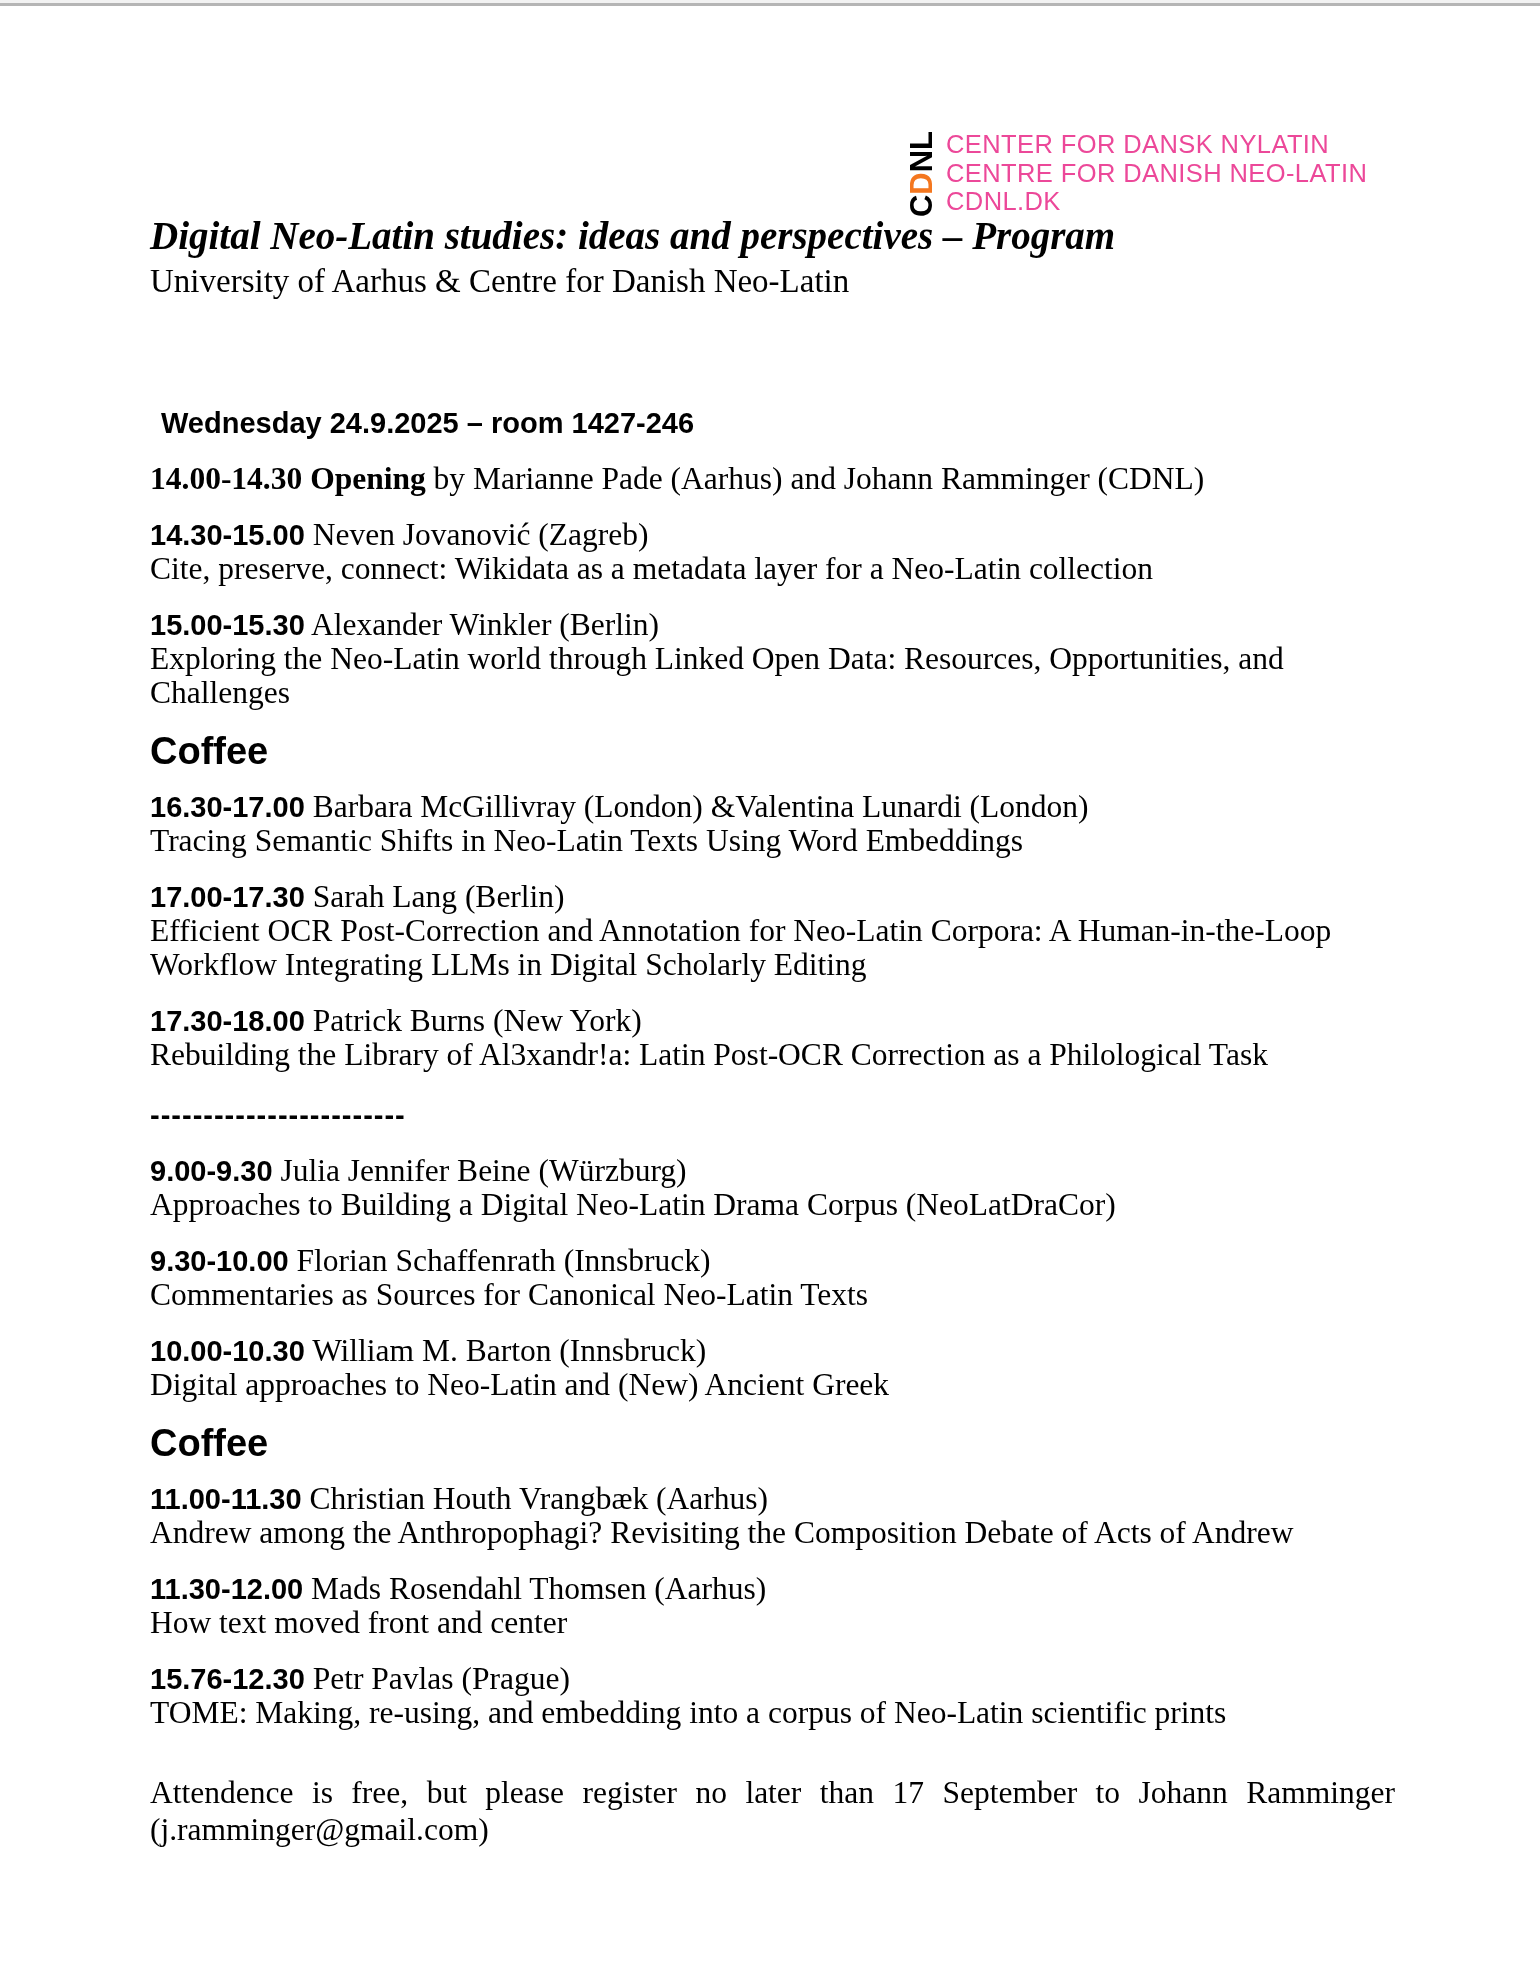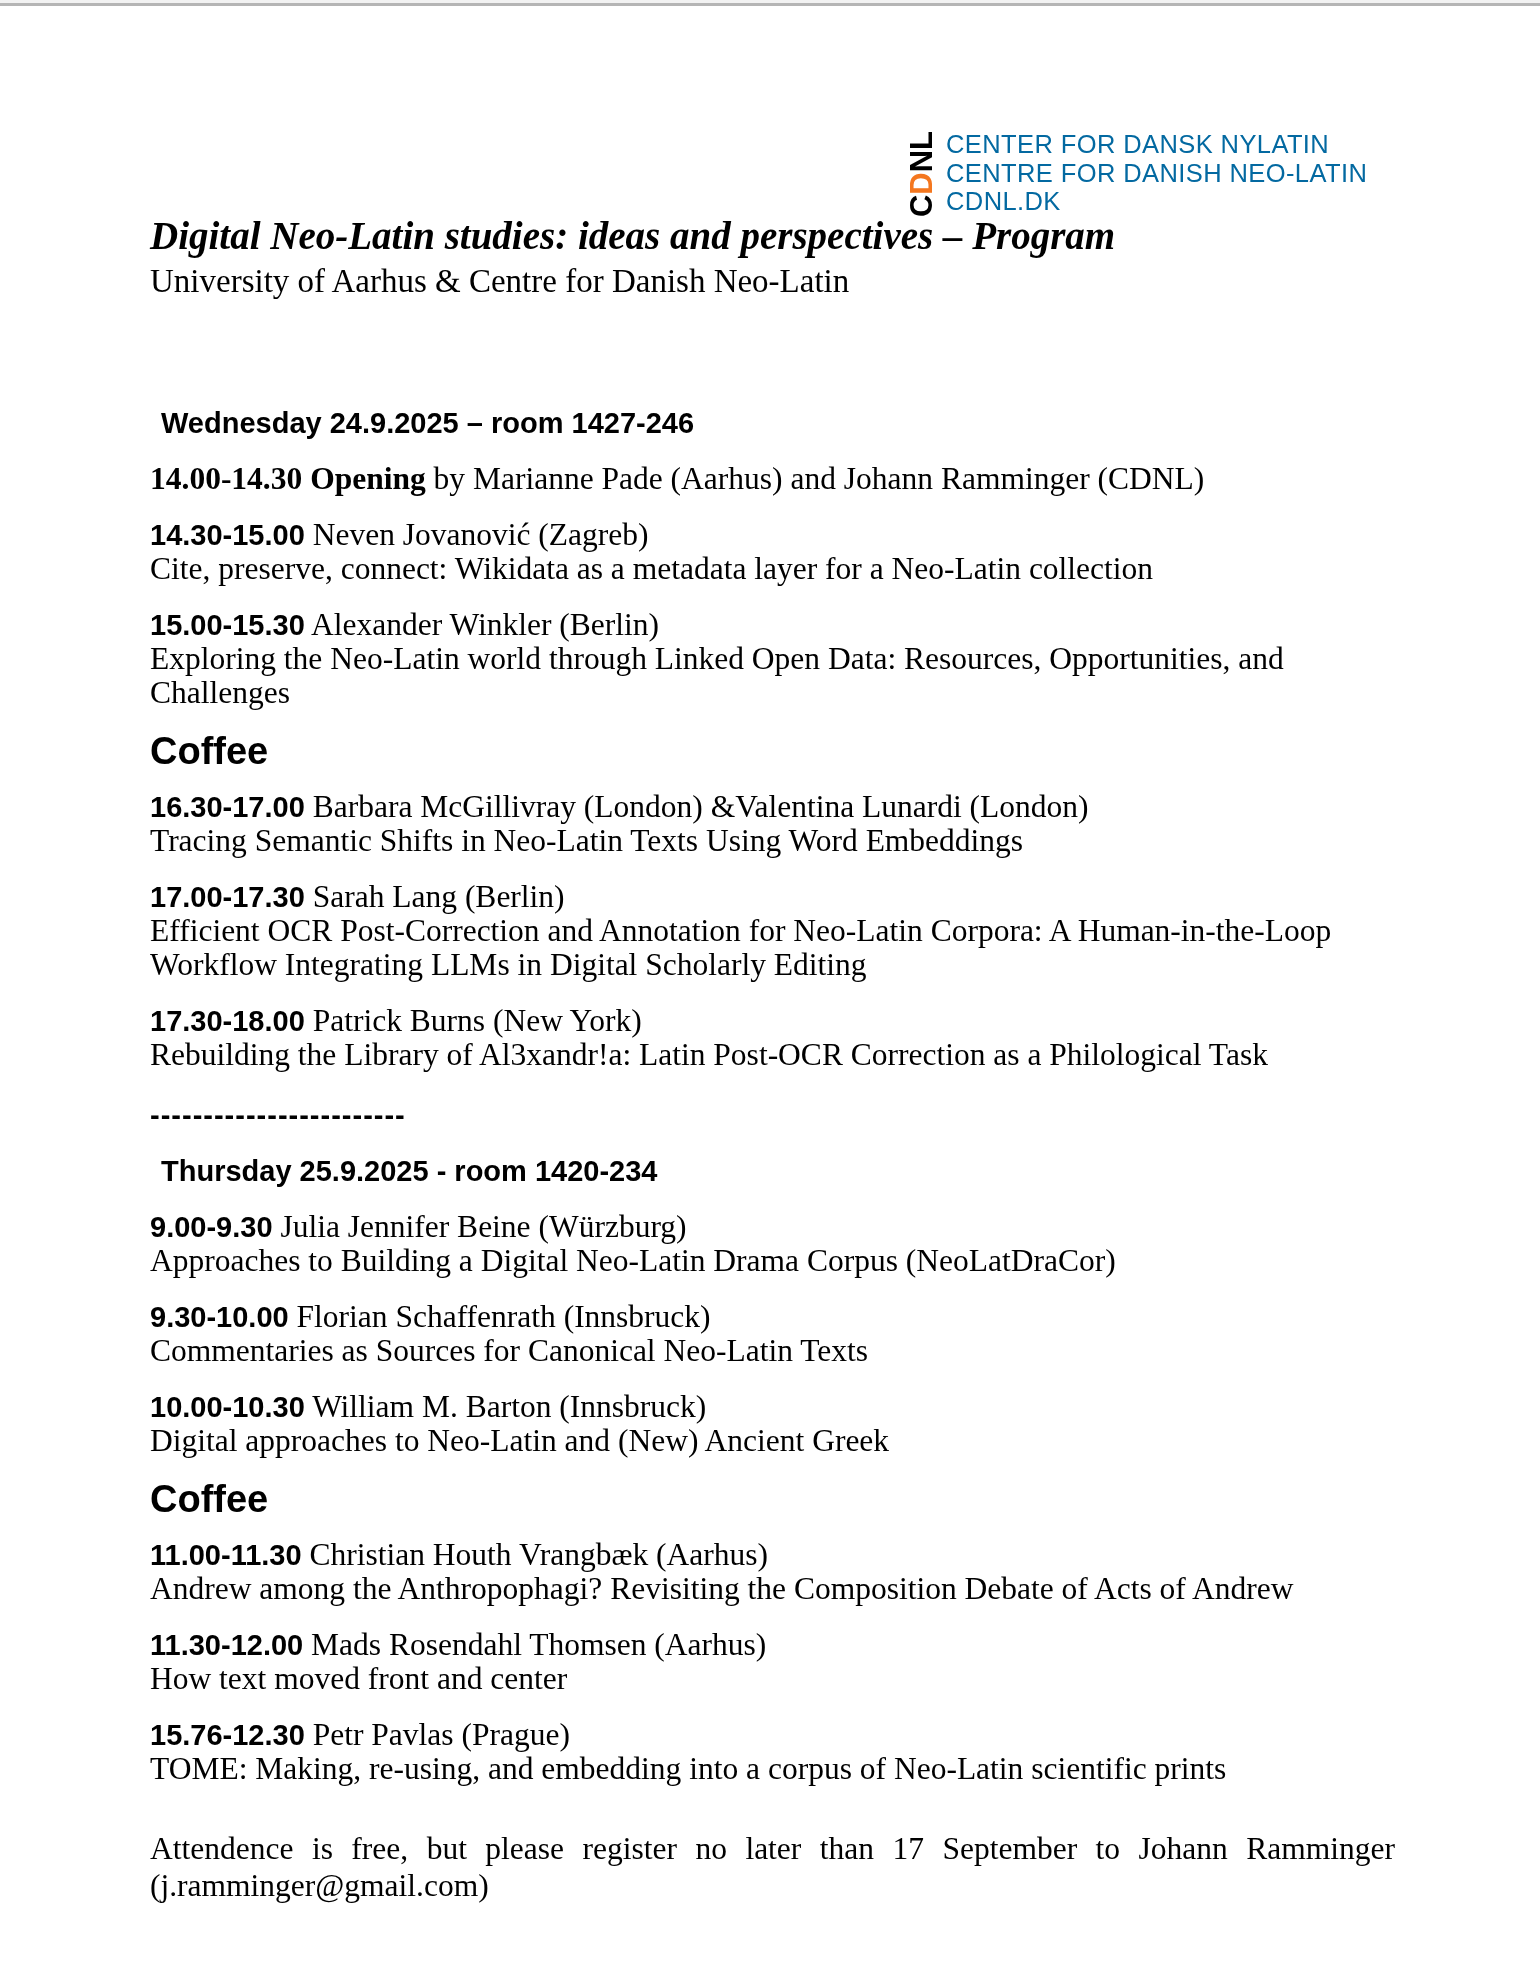--- a/index.html
+++ b/index.html
@@ -49,21 +49,21 @@
   }
   .logo-accent {  }
   .logo-lines {
     display: flex;
     flex-direction: column;
     font-size: 25.5px;
     line-height: 28.5px;
     letter-spacing: 0.4px;
     white-space: nowrap;
     padding-left: 7px;
-    color: #0369a1;
+    color: #ec4899;
   }
 
   
   .content {
     position: absolute;
     left: 150px;
     top: 1px;
     width: 1245px;
   }
 
@@ -204,21 +204,20 @@
     <p class="session">
       <span class="row">
         <span class="time">17.30-18.00</span>
         <span>Patrick Burns (New York)</span>
       </span>
       <span class="talk">Rebuilding the Library of Al3xandr!a: Latin Post-OCR Correction as a Philological Task</span>
     </p>
 
     <div class="separator sans-bold">------------------------</div>
 
-    <div class="day-header sans-bold">Thursday 25.9.2025 - room 1420-234</div>
 
     <p class="session">
       <span class="row">
         <span class="time">9.00-9.30</span>
         <span>Julia Jennifer Beine (Würzburg)</span>
       </span>
       <span class="talk">Approaches to Building a Digital Neo-Latin Drama Corpus (NeoLatDraCor)</span>
     </p>
 
     <p class="session">

